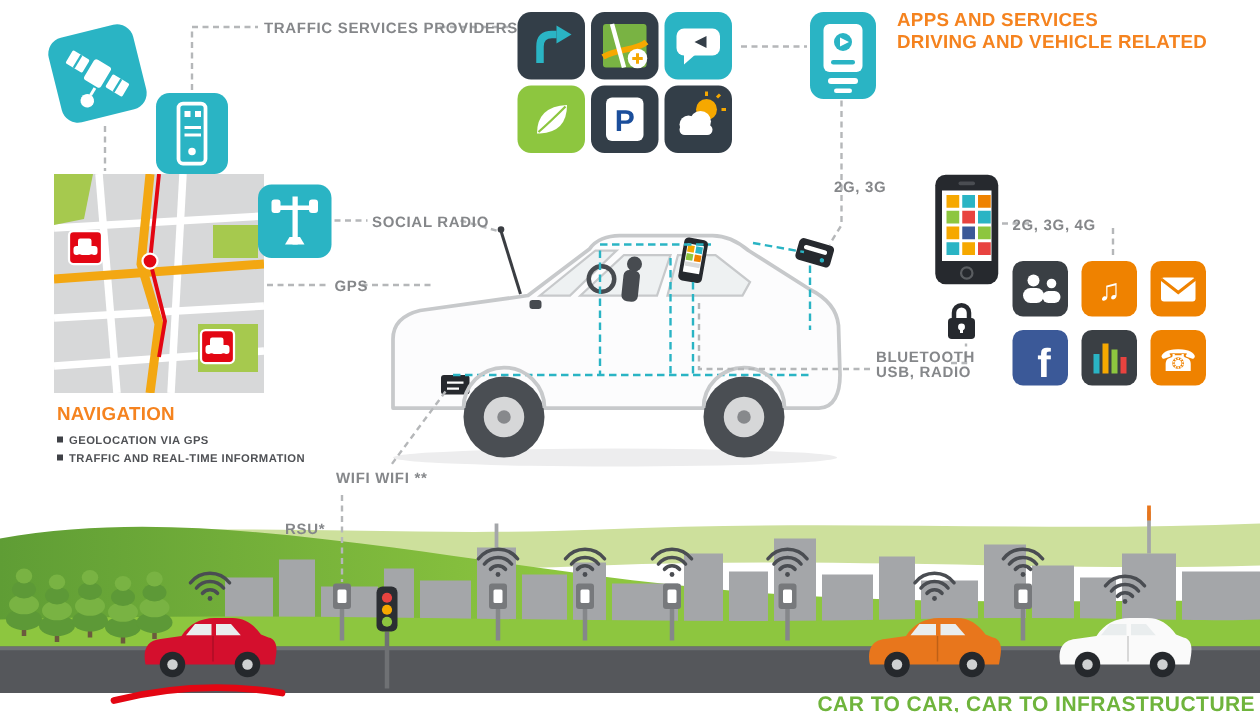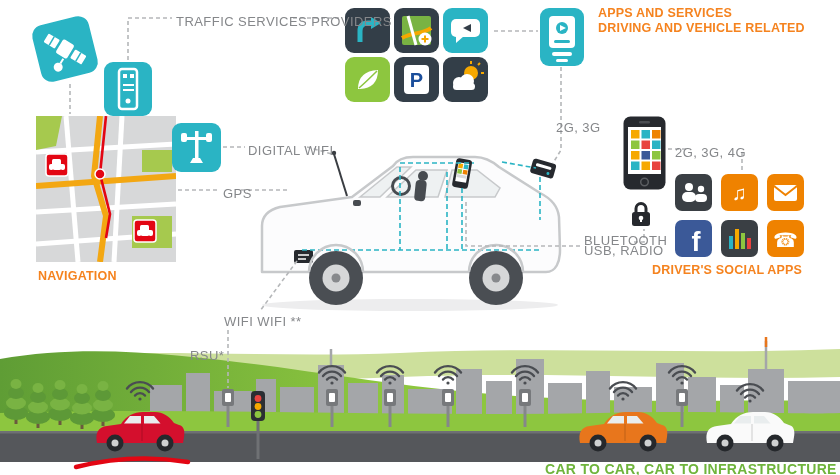--- a/index.html
+++ b/index.html
@@ -3,21 +3,21 @@
 <meta charset="utf-8">
 <style>
   *{margin:0;padding:0;box-sizing:border-box}
   html,body{background:#fff}
   #canvas{position:relative;width:840px;height:475px;background:#fff;overflow:hidden;
           font-family:"Liberation Sans",sans-serif}
   .abs{position:absolute}
   .tile{position:absolute;border-radius:9px}
   .teal{background:#2ab4c4}
   .darktile{background:#333e48}
-  .lbl{position:absolute;font-size:13px;color:#85878a;letter-spacing:.45px;white-space:nowrap;font-weight:400}
+  .lbl{position:absolute;font-size:10px;color:#85878a;letter-spacing:.45px;white-space:nowrap;font-weight:700}
   .heading{position:absolute;color:#f5831f;font-weight:bold;font-size:12.5px;letter-spacing:.2px;line-height:1.2;white-space:nowrap}
   .bullets{position:absolute;font-size:7.5px;color:#4f5155;font-weight:700;letter-spacing:.3px}
   .bullet{display:flex;align-items:flex-start;margin-bottom:3px;white-space:nowrap}
   .sq{display:inline-block;width:4px;height:4px;background:#3f4146;margin:2px 4px 0 0;flex:none}
   .bottom-title{position:absolute;color:#6fb43c;font-weight:bold;font-size:14px;letter-spacing:.3px;white-space:nowrap}
   svg text{font-family:"Liberation Sans",sans-serif}
 </style>
 </head>
 <body>
 
@@ -405,33 +405,42 @@
       <path d="M668,149 L687,149"></path>
       <path d="M742,152 L742,170"></path>
       <path d="M466,202 L466,246 L580,246"></path>
       <path d="M634,242 L644,242 L644,229"></path>
       <path d="M297,261 L260,311"></path>
       <path d="M228,330 L228,388"></path>
     </g>
   </svg>
 
   <div class="lbl" style="left:176px;top:14px">TRAFFIC SERVICES PROVIDERS</div>
-  <div class="lbl" style="left:248px;top:143px">DIGITAL WIFI</div>
+  <div class="lbl" style="left:248px;top:143px">SOCIAL RADIO</div>
   <div class="lbl" style="left:223px;top:186px">GPS</div>
   <div class="lbl" style="left:556px;top:120px">2G, 3G</div>
   <div class="lbl" style="left:675px;top:145px">2G, 3G, 4G</div>
   <div class="lbl" style="left:584px;top:233px">BLUETOOTH</div>
   <div class="lbl" style="left:584px;top:243px">USB, RADIO</div>
   <div class="lbl" style="left:224px;top:314px">WIFI WIFI **</div>
   <div class="lbl" style="left:190px;top:348px">RSU*</div>
 
   <div class="heading" style="left:598px;top:6px">
     <div>APPS AND SERVICES</div>
     <div>DRIVING AND VEHICLE RELATED</div>
   </div>
 
   <div class="heading" style="left:38px;top:269px">NAVIGATION</div>
-
-  <div class="heading" style="left:652px;top:263px">DRIVER'S SOCIAL APPS</div>
+  <div class="bullets" style="left:38px;top:289px">
+    <div class="bullet">
+      <span class="sq"></span>
+      <span>GEOLOCATION VIA GPS</span>
+    </div>
+    <div class="bullet">
+      <span class="sq"></span>
+      <span>TRAFFIC AND REAL-TIME INFORMATION</span>
+    </div>
+  </div>
+
 
   <div class="bottom-title" style="left:545px;top:461px">CAR TO CAR, CAR TO INFRASTRUCTURE</div>
 
 </div>
 
 </body></html>

